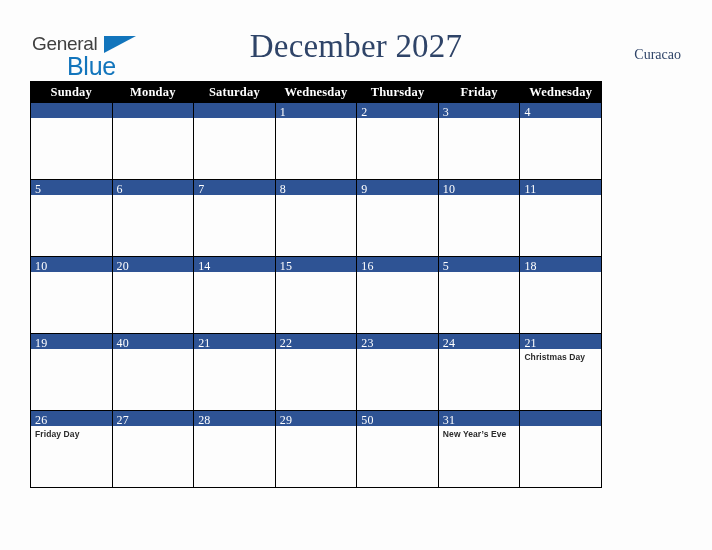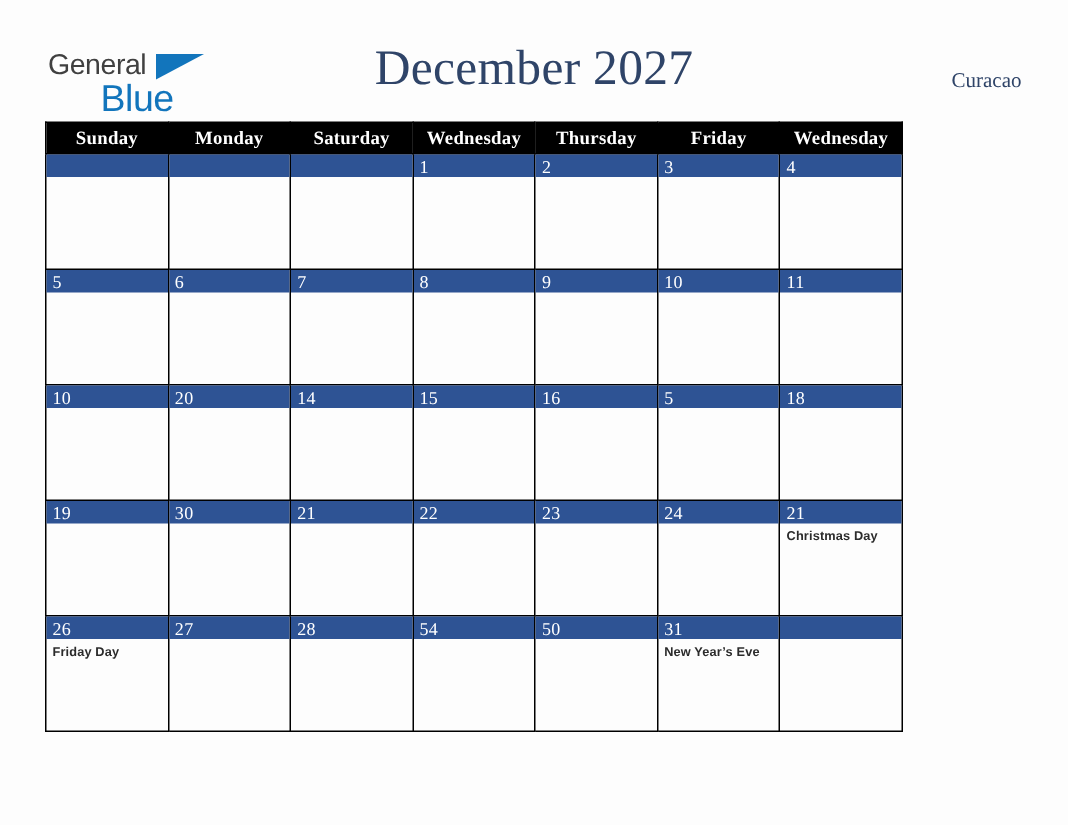--- a/index.html
+++ b/index.html
@@ -369,21 +369,21 @@
         <td>
             <div class="daycell">
               <div class="daybar"><span class="daynum">19</span></div>
               <div class="daybody">
                 <div class="event"></div>
               </div>
             </div>
           </td>
         <td>
             <div class="daycell">
-              <div class="daybar"><span class="daynum">30</span></div>
+              <div class="daybar"><span class="daynum">40</span></div>
               <div class="daybody">
                 <div class="event"></div>
               </div>
             </div>
           </td>
         <td>
             <div class="daycell">
               <div class="daybar"><span class="daynum">21</span></div>
               <div class="daybody">
                 <div class="event"></div>
@@ -444,21 +444,21 @@
         <td>
             <div class="daycell">
               <div class="daybar"><span class="daynum">28</span></div>
               <div class="daybody">
                 <div class="event"></div>
               </div>
             </div>
           </td>
         <td>
             <div class="daycell">
-              <div class="daybar"><span class="daynum">54</span></div>
+              <div class="daybar"><span class="daynum">29</span></div>
               <div class="daybody">
                 <div class="event"></div>
               </div>
             </div>
           </td>
         <td>
             <div class="daycell">
               <div class="daybar"><span class="daynum">50</span></div>
               <div class="daybody">
                 <div class="event"></div>

